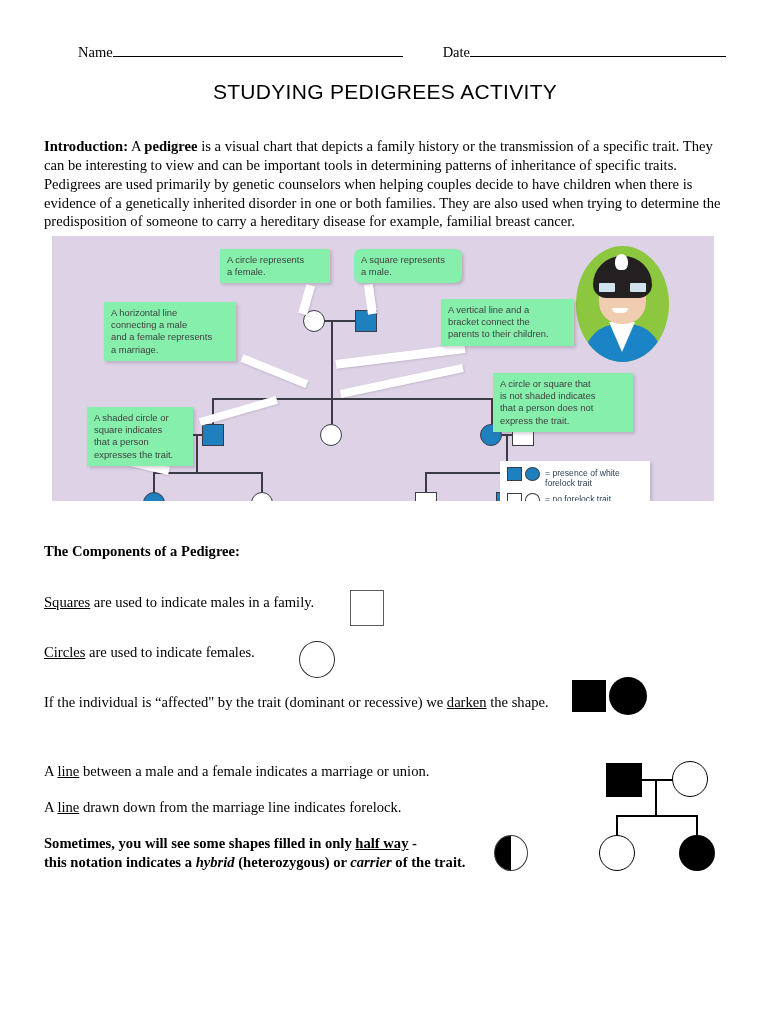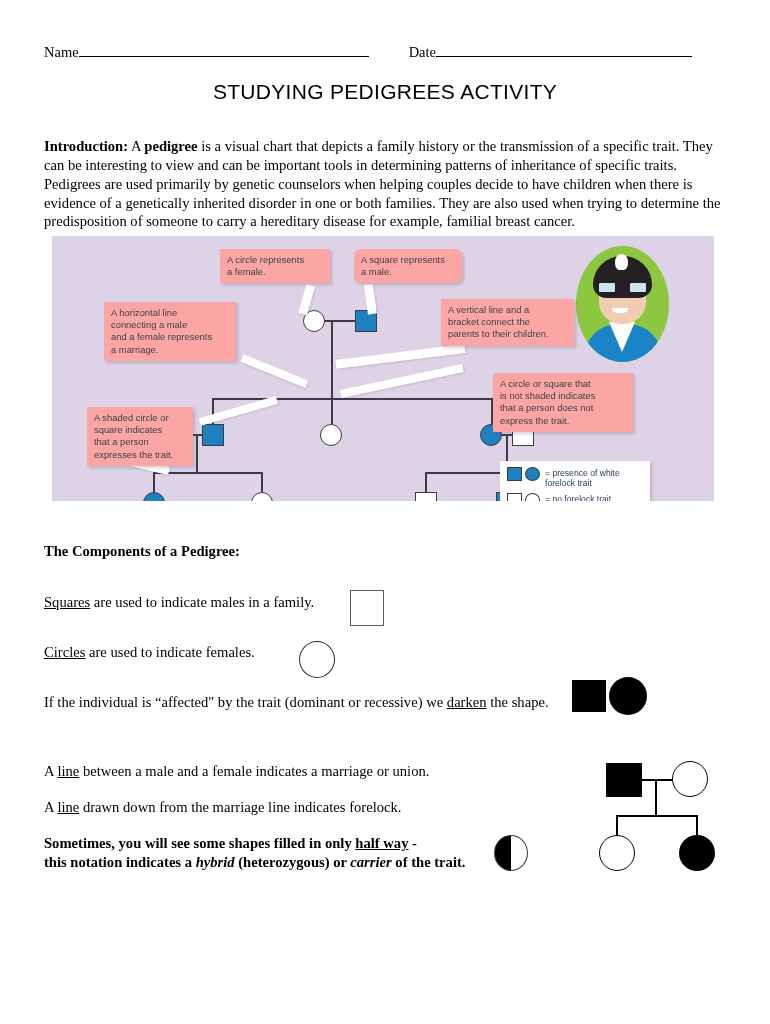--- a/index.html
+++ b/index.html
@@ -18,20 +18,21 @@
 
   
   .name-date-row {
     position: absolute;
     left: 44px;
     top: 44px;
     width: 682px;
     font-size: 14.5px;
     display: flex;
     align-items: baseline;
+    justify-content: flex-end;
   }
   .nd-rule {
     flex: 0 0 auto;
     border-bottom: 1px solid #000;
     height: 0.85em;
   }
   .rule-name { width: 290px; }
   .rule-date { width: 256px; }
   .nd-gap { width: 40px; flex: 0 0 auto; }
 
@@ -65,21 +66,21 @@
     position: absolute;
     left: 52px;
     top: 236px;
     width: 662px;
     height: 265px;
     background: #ddd2e6;
     overflow: hidden;
   }
   .callout {
     position: absolute;
-    background: #fca5a5;
+    background: #86efac;
     color: #404040;
     font-family: "Liberation Sans", sans-serif;
     font-size: 9.4px;
     line-height: 1.30;
     padding: 5px 7px 5px 7px;
     box-shadow: 2px 2px 3px rgba(90,70,100,0.25);
     z-index: 6;
   }
   .leader {
     position: absolute;

